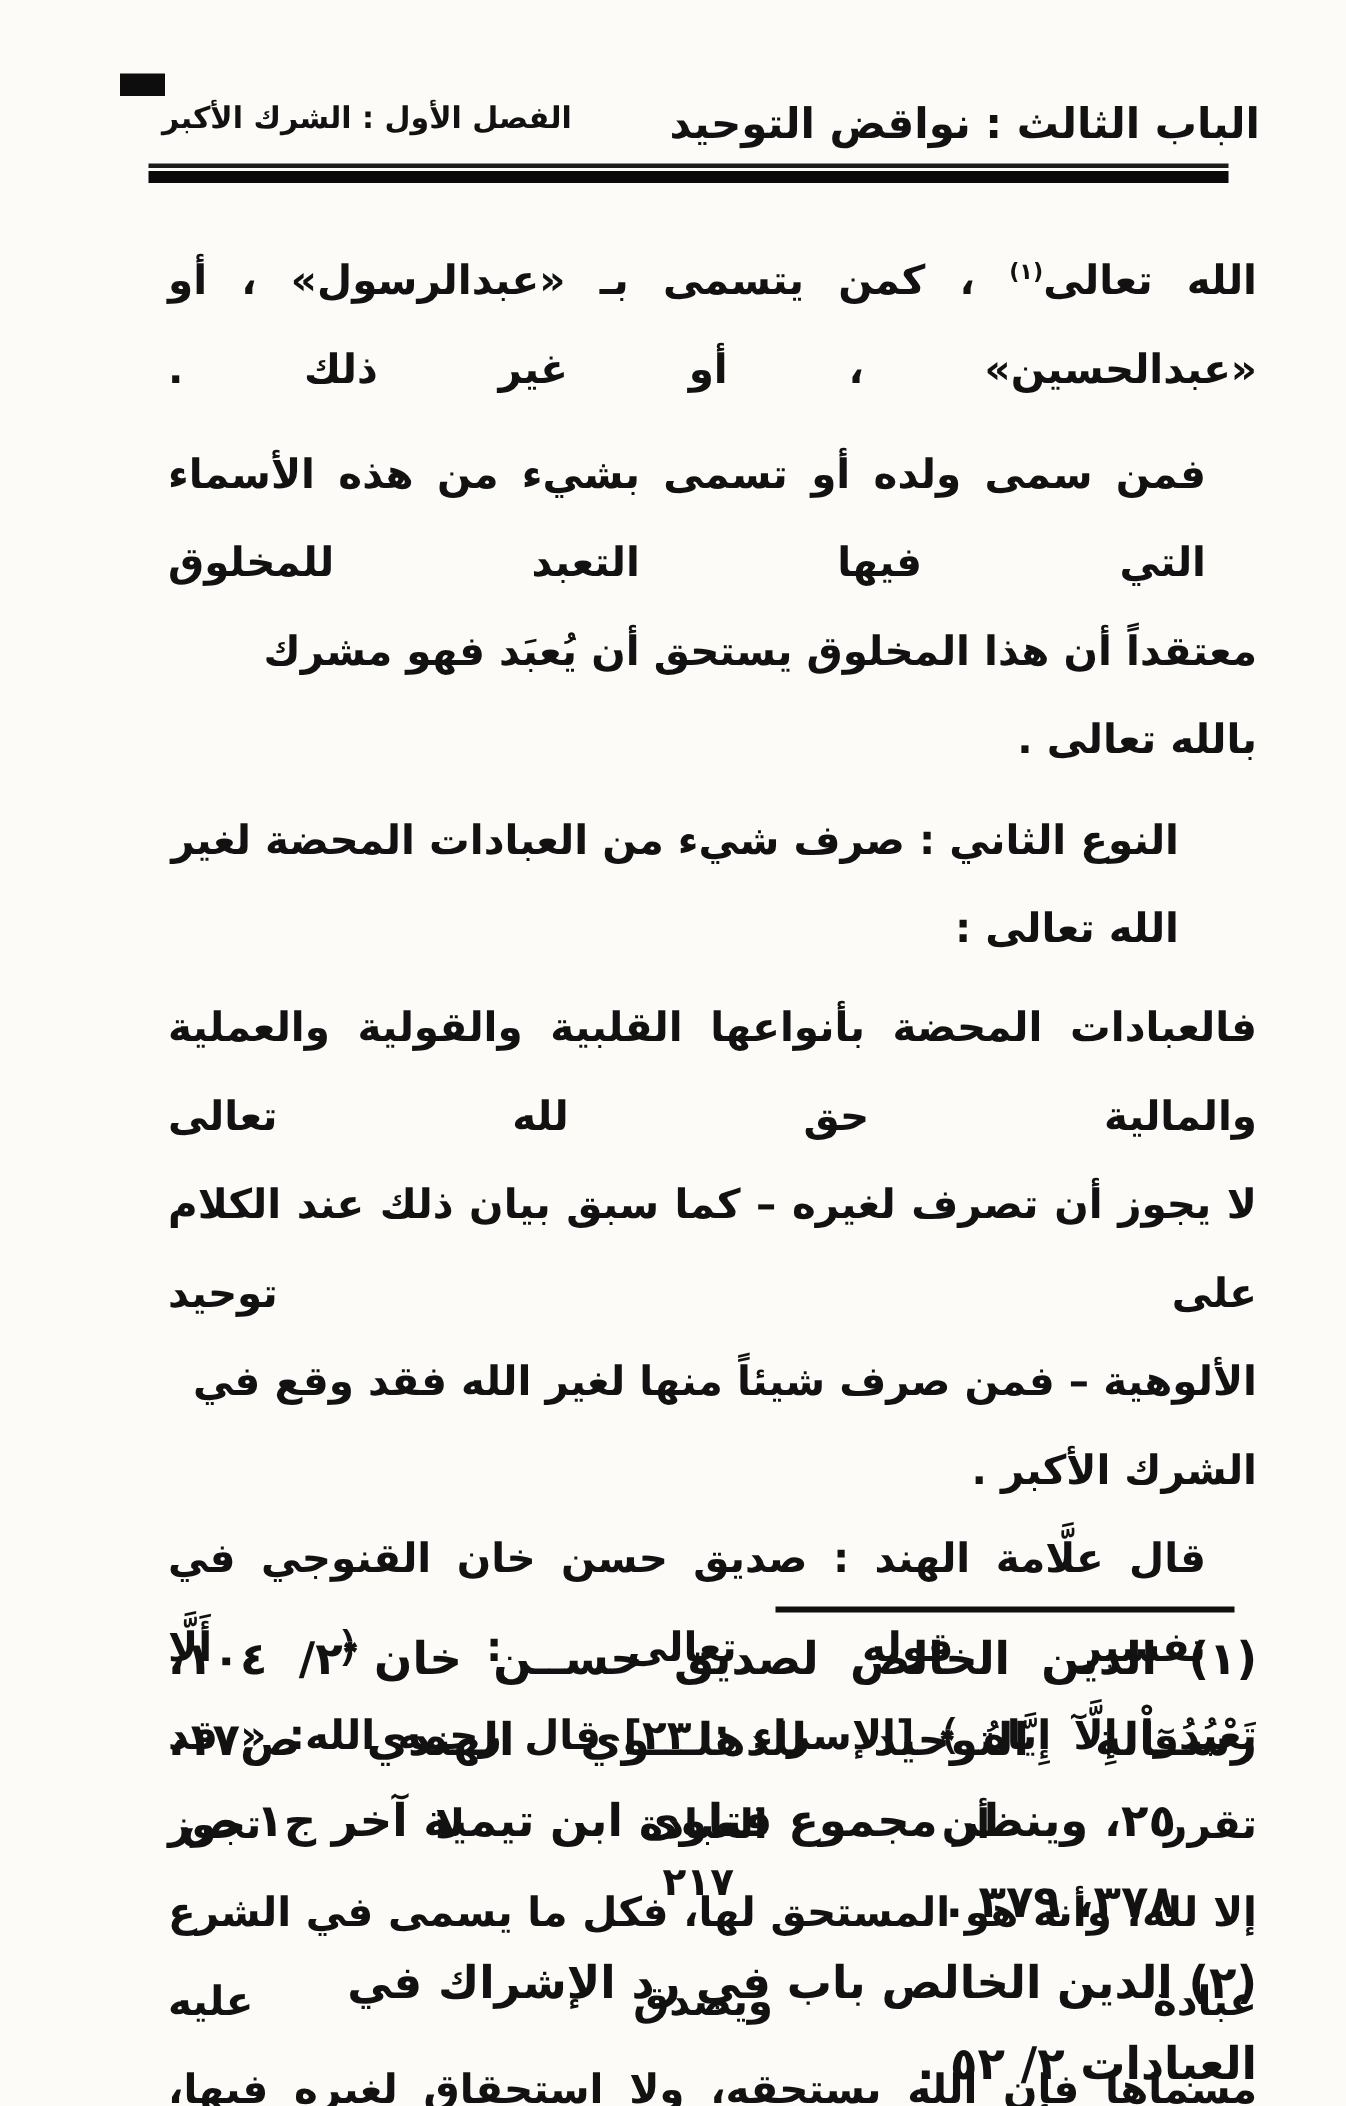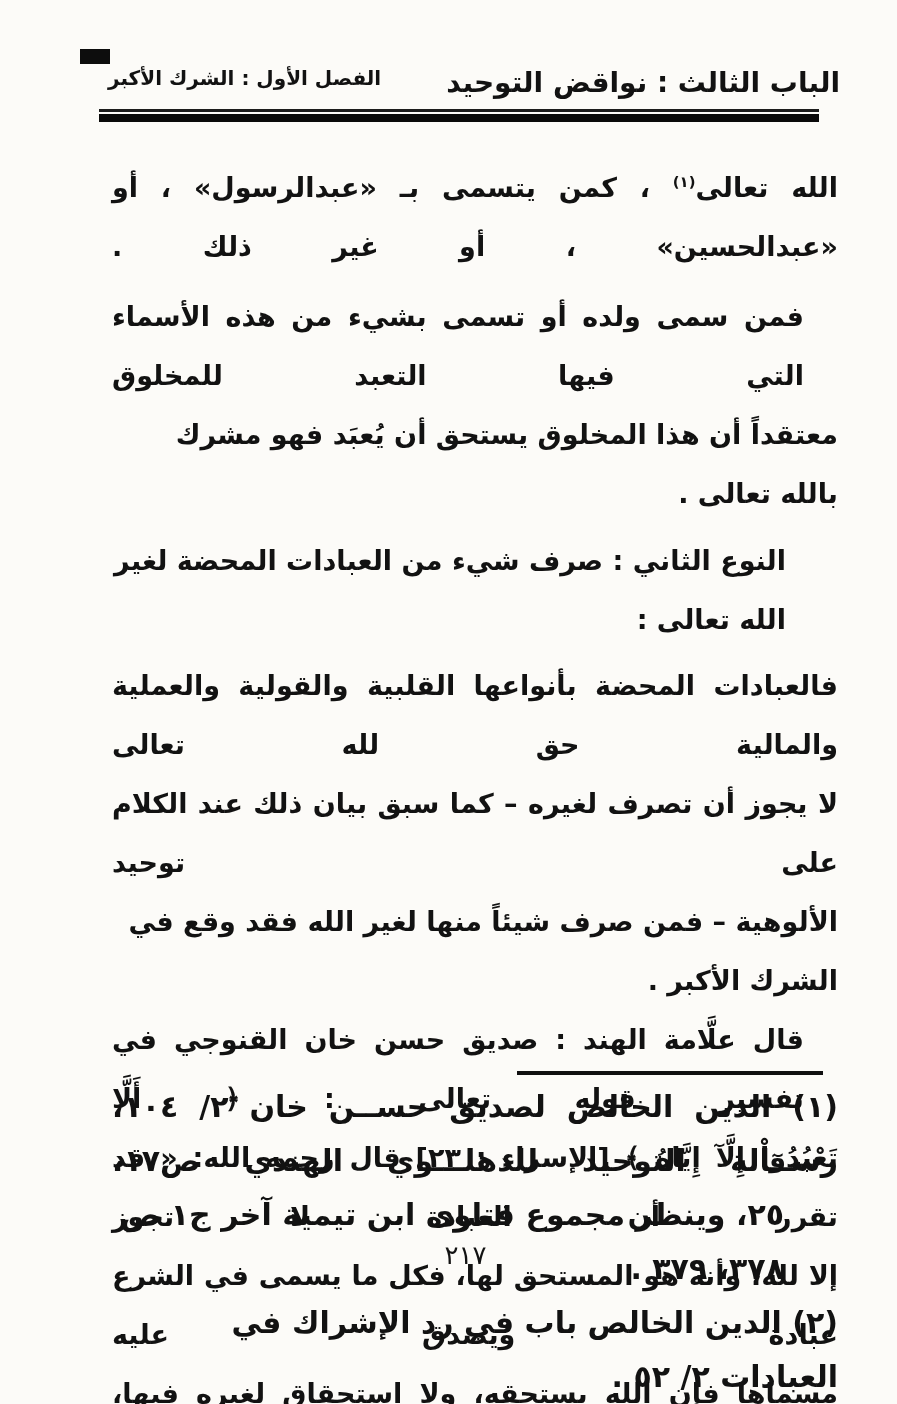--- a/index.html
+++ b/index.html
@@ -38,21 +38,21 @@
   .footnotes{
     position:absolute;top:1080px;right:59px;width:726px;
     font-size:30px;font-weight:bold;line-height:54px;
   }
   .fn-line{}
   .fn-just{text-align:justify;text-align-last:justify;}
   .fn-cont{padding-right:54px;}
   
   .page-number{
     position:absolute;top:1240px;left:34px;right:0;
-    text-align:center;font-size:26px;font-weight:normal;
+    text-align:center;font-size:26px;font-weight:bold;
   }
 </style>
 </head>
 <body>
 
 <div class="page">
 
   <div class="hdr-right">الباب الثالث : نواقض التوحيد</div>
   <div class="hdr-left">الفصل الأول : الشرك الأكبر</div>
 

